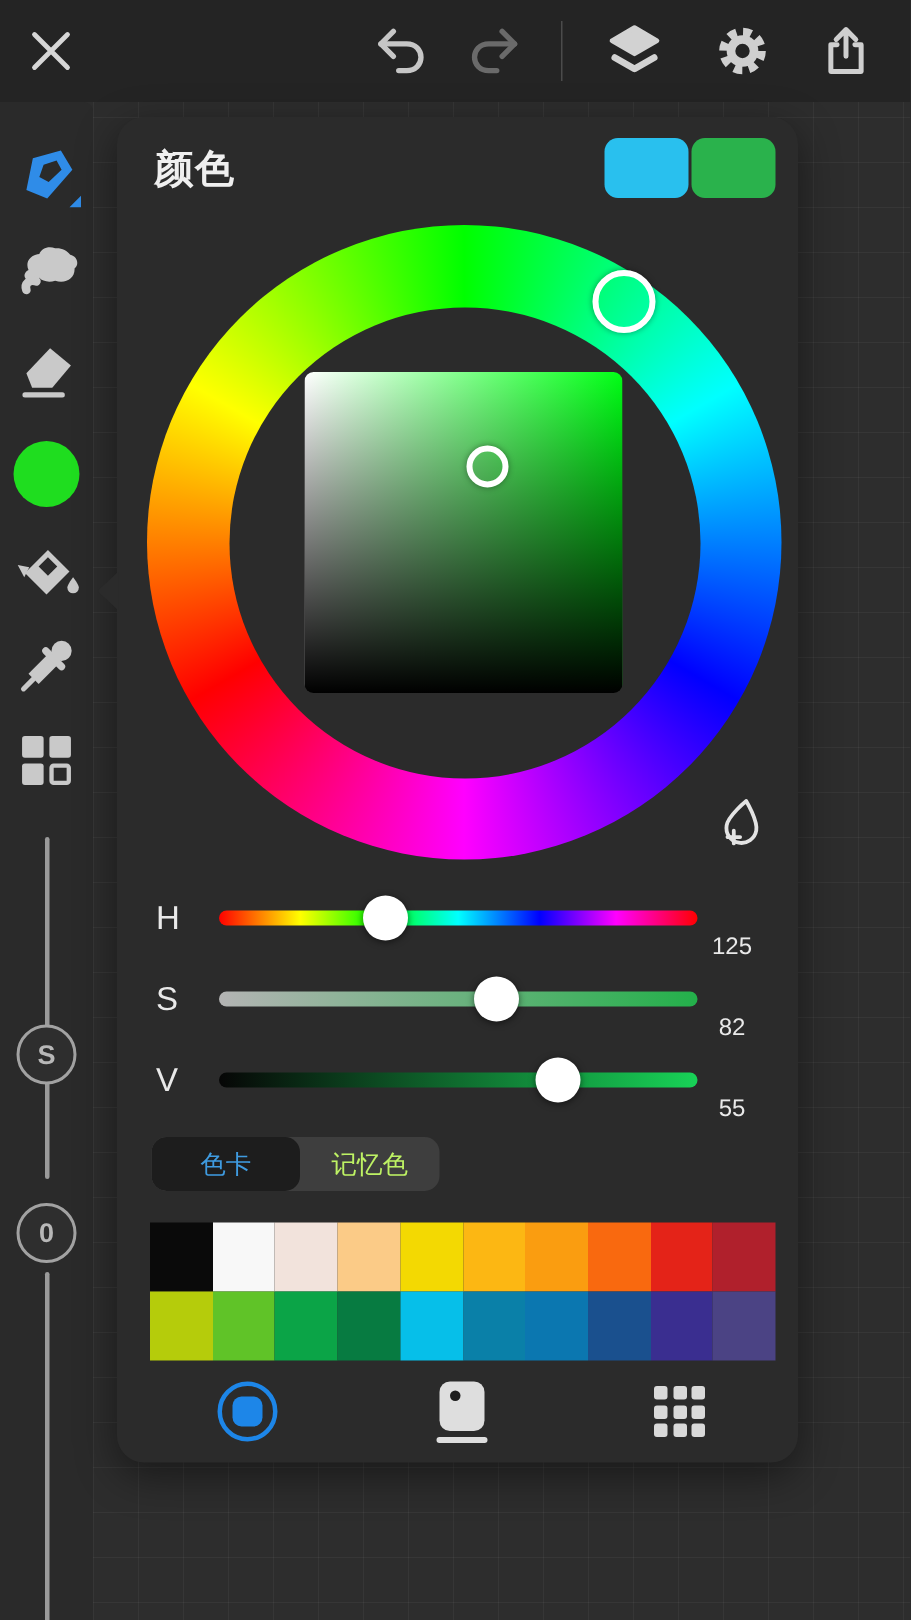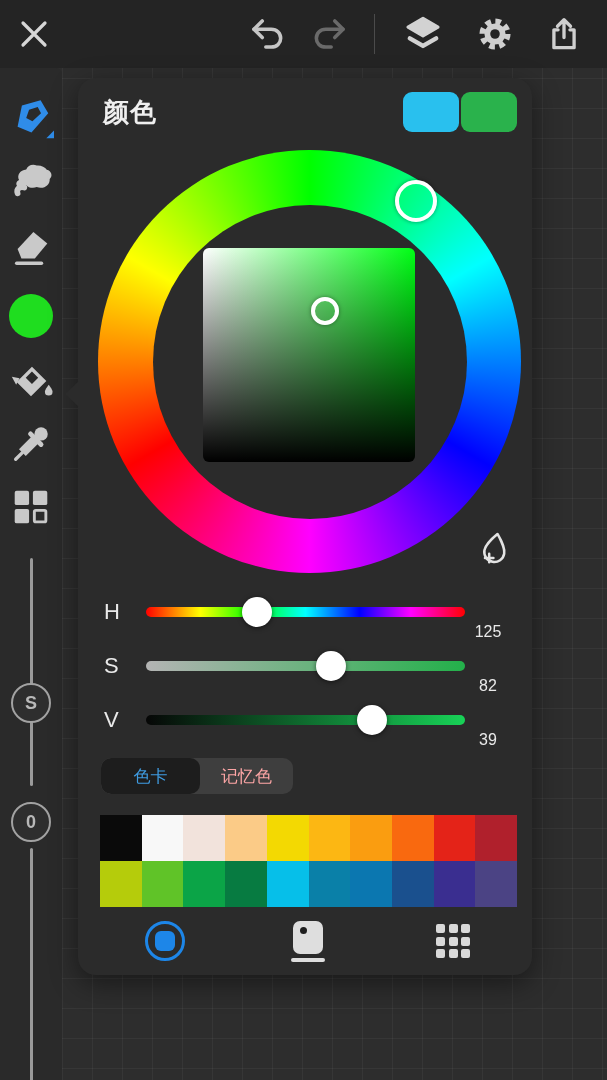--- a/index.html
+++ b/index.html
@@ -72,21 +72,21 @@
   .hsv-knob { position:absolute; top:-10px; width:30px; height:30px; margin-left:-15px;
               background:#fff; border-radius:50%; box-shadow:0 1px 5px rgba(0,0,0,.55); }
   #track-h { background:linear-gradient(to right,#f00,#ff0 17%,#0f0 33%,#0ff 50%,#00f 67%,#f0f 83%,#f00); }
   #track-s { background:linear-gradient(to right,#b4b4b4,#23b04a); }
   #track-v { background:linear-gradient(to right,#060606,#18d257); }
 
   
   #tabs { position:absolute; left:23px; top:680px; width:192px; height:36px;
           background:#3e3e3e; border-radius:10px; display:flex; overflow:hidden; }
   .tab { height:36px; display:flex; align-items:center; justify-content:center;
-         font-size:17px; color:#fca5a5; }
+         font-size:17px; color:#bef264; }
   .tab.active { background:#1d1d1d; color:#3f9be0; border-radius:10px; }
   #tab-0 { width:99px; } #tab-1 { width:93px; }
 
   
   #palette { position:absolute; left:22px; top:737px; width:417px; height:92px;
              display:flex; flex-direction:column; }
   .pal-row { display:flex; flex:1; }
   .pal-cell { flex:1; }
 
   
@@ -236,21 +236,21 @@
       <div id="track-s" class="hsv-track">
         <div class="hsv-knob" style="left: 58%;"></div>
       </div>
       <span class="hsv-value">82</span>
     </div>
     <div class="hsv-row" style="top:625px">
       <span class="hsv-label">V</span>
       <div id="track-v" class="hsv-track">
         <div class="hsv-knob" style="left: 71%;"></div>
       </div>
-      <span class="hsv-value">39</span>
+      <span class="hsv-value">55</span>
     </div>
 
     <div id="tabs">
       <div id="tab-0" class="tab active">色卡</div>
       <div id="tab-1" class="tab">记忆色</div>
     </div>
 
     <div id="palette">
         <div class="pal-row">
           <div class="pal-cell" style="background: rgb(10, 10, 10);"></div>

